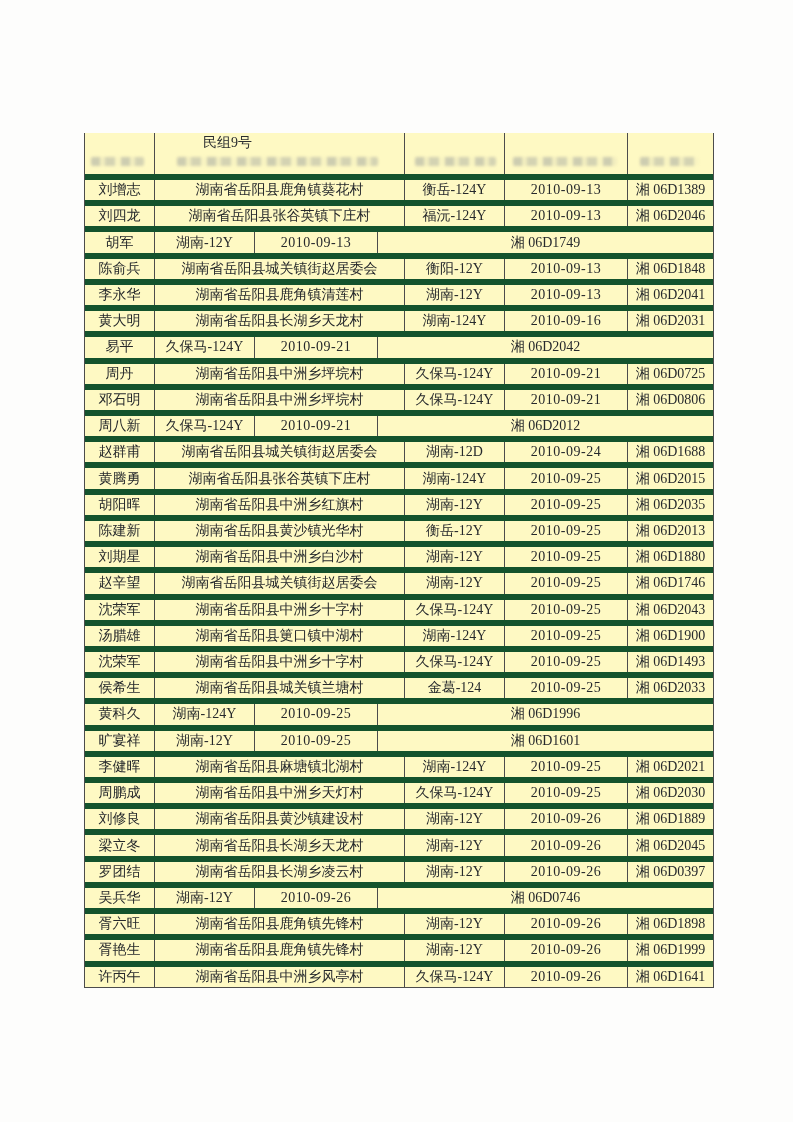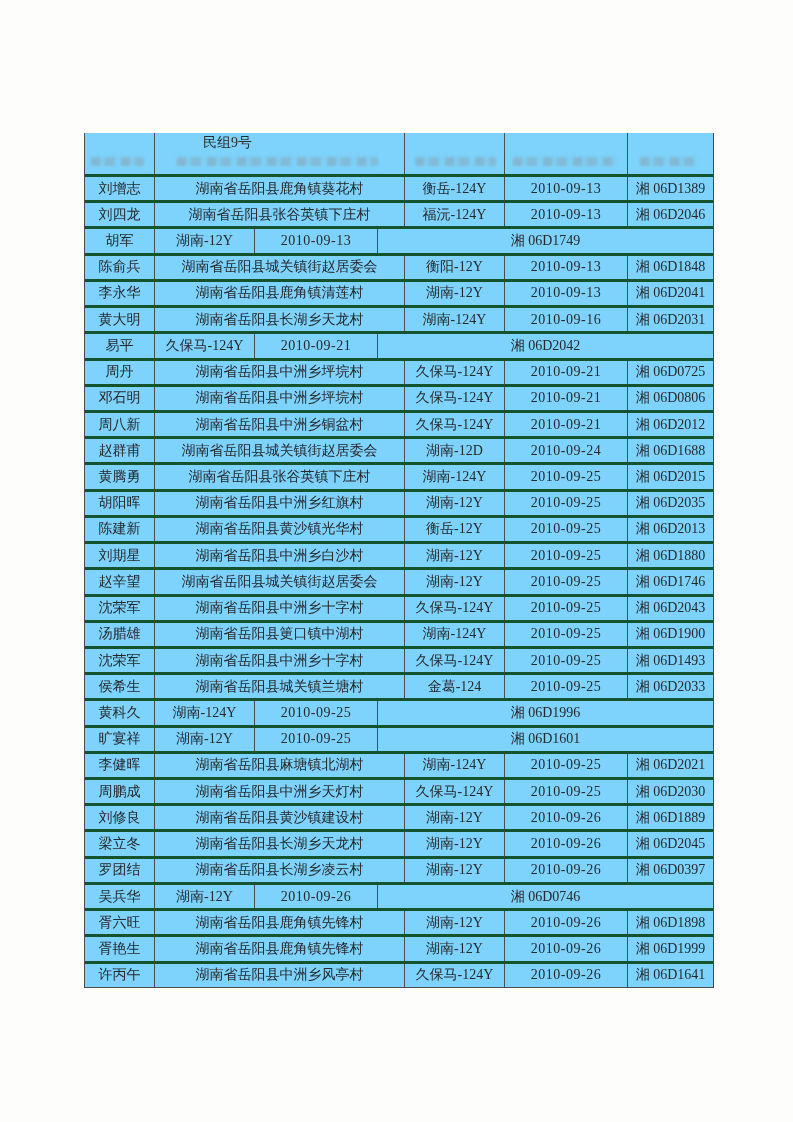--- a/index.html
+++ b/index.html
@@ -7,26 +7,26 @@
     width:793px;height:1122px;position:relative;
     background:#fdfdfc;
     font-family:"Liberation Serif","DejaVu Serif",serif;
     color:#26292c;
     overflow:hidden;
   }
   .doc-table{
     position:absolute;left:84px;top:133px;width:630px;
     box-sizing:border-box;
     border:1px solid #4c4c4c;border-top:none;
-    background:#7dd3fc;
+    background:#fef9c3;
   }
   .row{
     display:flex;align-items:stretch;
     height:26.23px;
-    border-top:3px solid #14532d;
+    border-top:6px solid #14532d;
     box-sizing:border-box;
   }
   .row.partial{
     height:41px;border-top:none;position:relative;
   }
   .cell{
     box-sizing:border-box;
     display:flex;align-items:center;justify-content:center;
     font-size:14px;line-height:1;
     white-space:nowrap;overflow:hidden;
@@ -145,21 +145,20 @@
   <div class="row">
     <div class="cell c1">邓石明</div>
     <div class="cell c2">湖南省岳阳县中洲乡坪垸村</div>
     <div class="cell c3">久保马-124Y</div>
     <div class="cell c4">2010-09-21</div>
     <div class="cell c5">湘 06D0806</div>
   </div>
 
   <div class="row">
     <div class="cell c1">周八新</div>
-    <div class="cell c2">湖南省岳阳县中洲乡铜盆村</div>
     <div class="cell c3">久保马-124Y</div>
     <div class="cell c4">2010-09-21</div>
     <div class="cell c5">湘 06D2012</div>
   </div>
 
   <div class="row">
     <div class="cell c1">赵群甫</div>
     <div class="cell c2">湖南省岳阳县城关镇街赵居委会</div>
     <div class="cell c3">湖南-12D</div>
     <div class="cell c4">2010-09-24</div>

